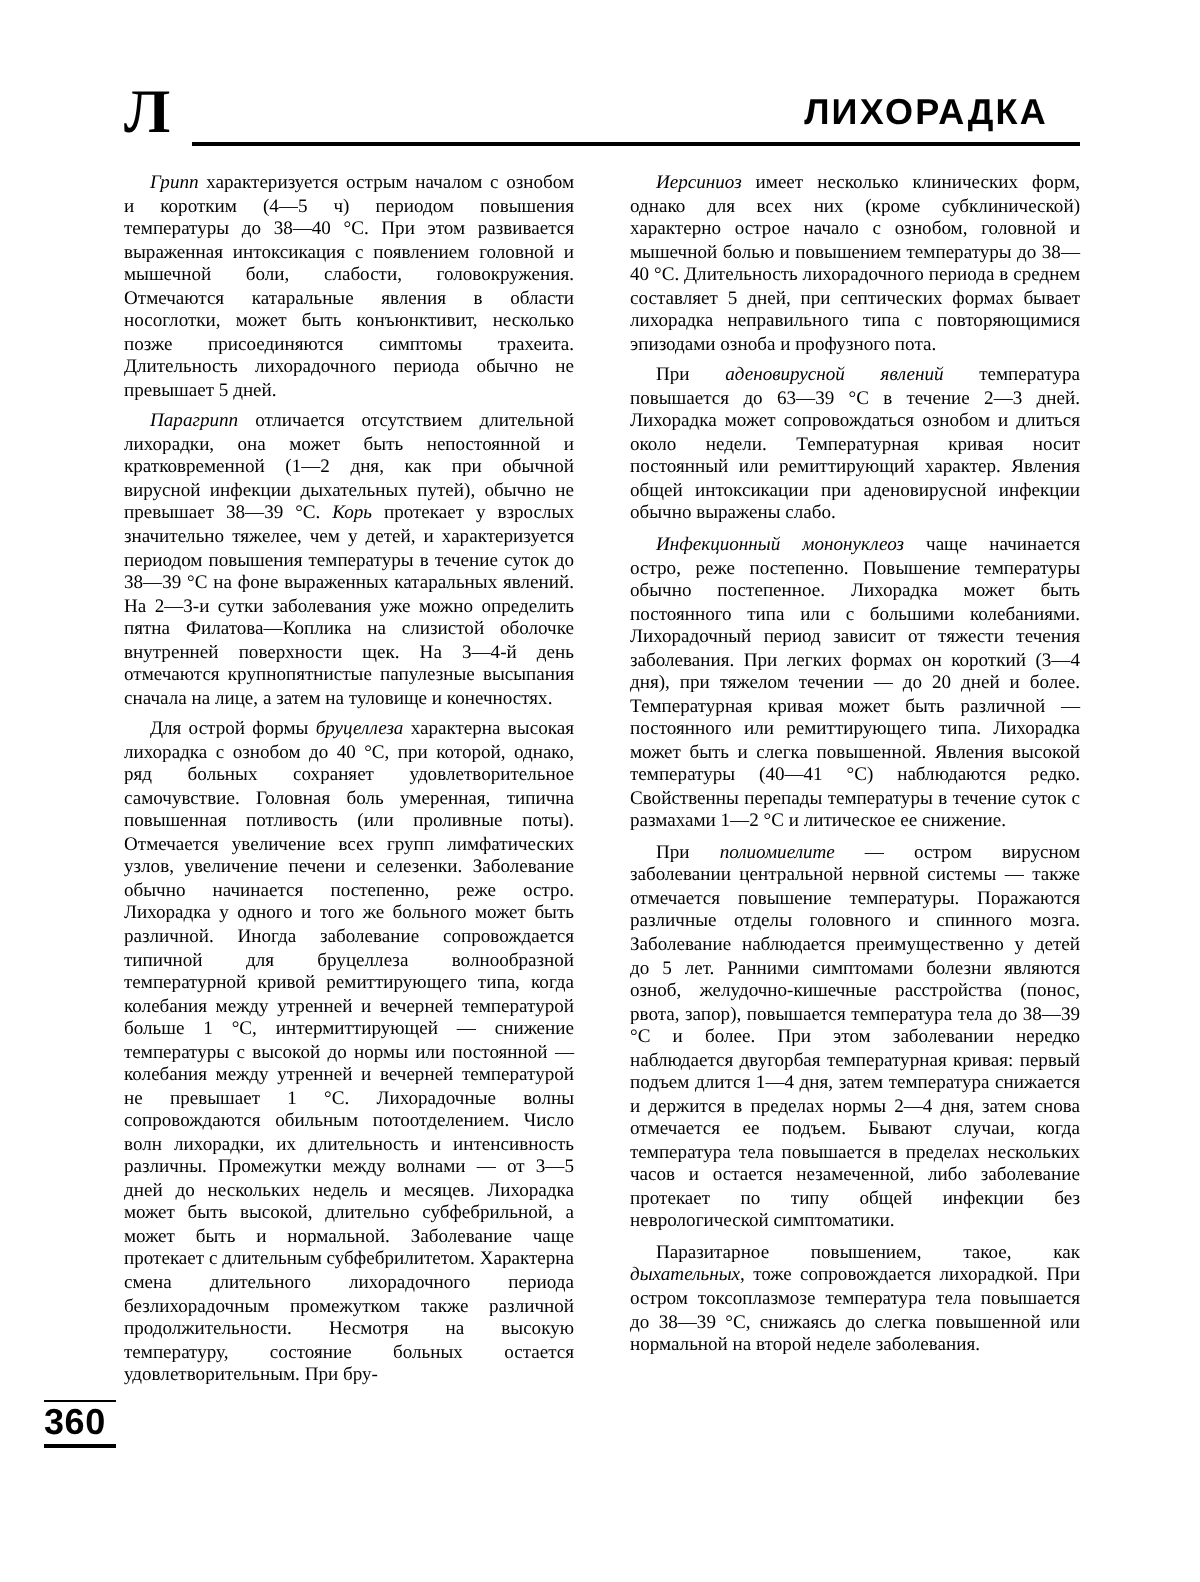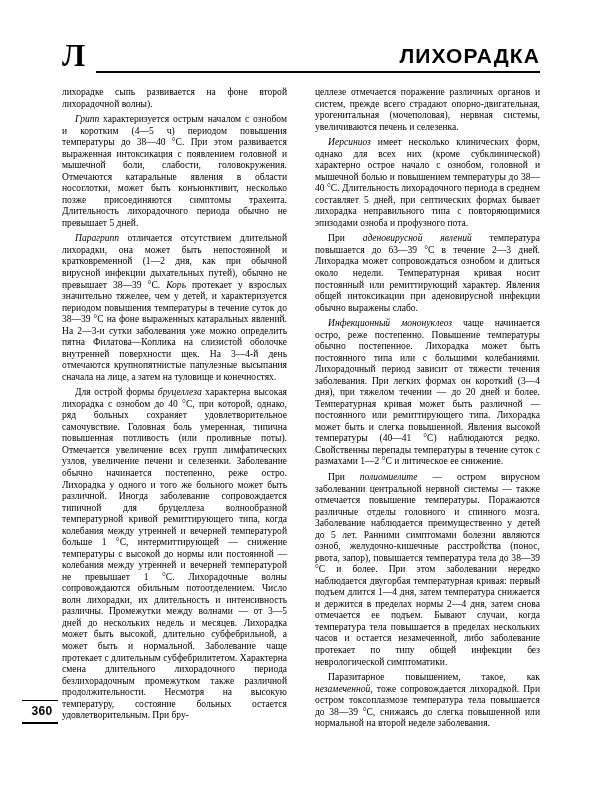--- a/index.html
+++ b/index.html
@@ -41,25 +41,25 @@
     top: -4px;
     font-family: "Liberation Serif", "DejaVu Serif", serif;
     font-weight: bold;
     font-size: 31px;
     line-height: 31px;
     letter-spacing: 0;
     color: #000;
   }
   .head-title {
     position: absolute;
-    right: 0;
+    right: 16px;
     top: 4px;
     font-family: "Liberation Sans", "DejaVu Sans", sans-serif;
     font-weight: bold;
-    font-size: 21px;
+    font-size: 18px;
     line-height: 16px;
     letter-spacing: 1.1px;
     color: #000;
     white-space: nowrap;
   }
   .head-rule {
     position: absolute;
     left: 34px;
     right: 0;
     top: 27px;
@@ -111,52 +111,49 @@
   }
   .folio .rule-top,
   .folio .rule-bot {
     width: 36px;
     height: 1.4px;
     background: #000;
   }
   .folio .num {
     font-family: "Liberation Sans", "DejaVu Sans", sans-serif;
     font-weight: bold;
-    font-size: 12px;
+    font-size: 18px;
     line-height: 19px;
     letter-spacing: 0.3px;
     padding: 1px 0 1px 0;
-    text-align: center;
   }
 </style>
 </head>
 <body>
 
 <div class="page">
 
   <div class="running-head">
     <div class="head-letter">Л</div>
     <div class="head-title">ЛИХОРАДКА</div>
     <div class="head-rule"></div>
   </div>
 
   <div class="columns">
     <div class="col" id="col-left">
-        <p class="noindent"><span>лихорадке сыпь развивается на фоне второй лихорадочной волны).</span></p>
         <p><i>Грипп</i><span> характеризуется острым началом с ознобом и коротким (4—5 ч) периодом повышения температуры до 38—40 °С. При этом развивается выраженная интоксикация с появлением головной и мышечной боли, слабости, головокружения. Отмечаются катаральные явления в области носоглотки, может быть конъюнктивит, несколько позже присоединяются симптомы трахеита. Длительность лихорадочного периода обычно не превышает 5 дней.</span></p>
         <p><i>Парагрипп</i><span> отличается отсутствием длительной лихорадки, она может быть непостоянной и кратковременной (1—2 дня, как при обычной вирусной инфекции дыхательных путей), обычно не превышает 38—39 °С. </span><i>Корь</i><span> протекает у взрослых значительно тяжелее, чем у детей, и характеризуется периодом повышения температуры в течение суток до 38—39 °С на фоне выраженных катаральных явлений. На 2—3-и сутки заболевания уже можно определить пятна Филатова—Коплика на слизистой оболочке внутренней поверхности щек. На 3—4-й день отмечаются крупнопятнистые папулезные высыпания сначала на лице, а затем на туловище и конечностях.</span></p>
         <p><span>Для острой формы </span><i>бруцеллеза</i><span> характерна высокая лихорадка с ознобом до 40 °С, при которой, однако, ряд больных сохраняет удовлетворительное самочувствие. Головная боль умеренная, типична повышенная потливость (или проливные поты). Отмечается увеличение всех групп лимфатических узлов, увеличение печени и селезенки. Заболевание обычно начинается постепенно, реже остро. Лихорадка у одного и того же больного может быть различной. Иногда заболевание сопровождается типичной для бруцеллеза волнообразной температурной кривой ремиттирующего типа, когда колебания между утренней и вечерней температурой больше 1 °С, интермиттирующей — снижение температуры с высокой до нормы или постоянной — колебания между утренней и вечерней температурой не превышает 1 °С. Лихорадочные волны сопровождаются обильным потоотделением. Число волн лихорадки, их длительность и интенсивность различны. Промежутки между волнами — от 3—5 дней до нескольких недель и месяцев. Лихорадка может быть высокой, длительно субфебрильной, а может быть и нормальной. Заболевание чаще протекает с длительным субфебрилитетом. Характерна смена длительного лихорадочного периода безлихорадочным промежутком также различной продолжительности. Несмотря на высокую температуру, состояние больных остается удовлетворительным. При бру-</span></p>
       </div>
     <div class="col" id="col-right">
-        <p class="noindent"><span>целлезе отмечается поражение различных органов и систем, прежде всего страдают опорно-двигательная, урогенитальная (мочеполовая), нервная системы, увеличиваются печень и селезенка.</span></p>
         <p><i>Иерсиниоз</i><span> имеет несколько клинических форм, однако для всех них (кроме субклинической) характерно острое начало с ознобом, головной и мышечной болью и повышением температуры до 38—40 °С. Длительность лихорадочного периода в среднем составляет 5 дней, при септических формах бывает лихорадка неправильного типа с повторяющимися эпизодами озноба и профузного пота.</span></p>
         <p><span>При </span><i>аденовирусной явлений</i><span> температура повышается до 63—39 °С в течение 2—3 дней. Лихорадка может сопровождаться ознобом и длиться около недели. Температурная кривая носит постоянный или ремиттирующий характер. Явления общей интоксикации при аденовирусной инфекции обычно выражены слабо.</span></p>
         <p><i>Инфекционный мононуклеоз</i><span> чаще начинается остро, реже постепенно. Повышение температуры обычно постепенное. Лихорадка может быть постоянного типа или с большими колебаниями. Лихорадочный период зависит от тяжести течения заболевания. При легких формах он короткий (3—4 дня), при тяжелом течении — до 20 дней и более. Температурная кривая может быть различной — постоянного или ремиттирующего типа. Лихорадка может быть и слегка повышенной. Явления высокой температуры (40—41 °С) наблюдаются редко. Свойственны перепады температуры в течение суток с размахами 1—2 °С и литическое ее снижение.</span></p>
         <p><span>При </span><i>полиомиелите</i><span> — остром вирусном заболевании центральной нервной системы — также отмечается повышение температуры. Поражаются различные отделы головного и спинного мозга. Заболевание наблюдается преимущественно у детей до 5 лет. Ранними симптомами болезни являются озноб, желудочно-кишечные расстройства (понос, рвота, запор), повышается температура тела до 38—39 °С и более. При этом заболевании нередко наблюдается двугорбая температурная кривая: первый подъем длится 1—4 дня, затем температура снижается и держится в пределах нормы 2—4 дня, затем снова отмечается ее подъем. Бывают случаи, когда температура тела повышается в пределах нескольких часов и остается незамеченной, либо заболевание протекает по типу общей инфекции без неврологической симптоматики.</span></p>
-        <p><span>Паразитарное повышением, такое, как </span><i>незамеченной</i><span>, тоже сопровождается лихорадкой. При остром токсоплазмозе температура тела повышается до 38—39 °С, снижаясь до слегка повышенной или нормальной на второй неделе заболевания.</span></p>
+        <p><span>Паразитарное повышением, такое, как </span><i>дыхательных</i><span>, тоже сопровождается лихорадкой. При остром токсоплазмозе температура тела повышается до 38—39 °С, снижаясь до слегка повышенной или нормальной на второй неделе заболевания.</span></p>
       </div>
   </div>
 
   <div class="folio">
     <div class="rule-top"></div>
     <div class="num">360</div>
     <div class="rule-bot"></div>
   </div>
 
 </div>

